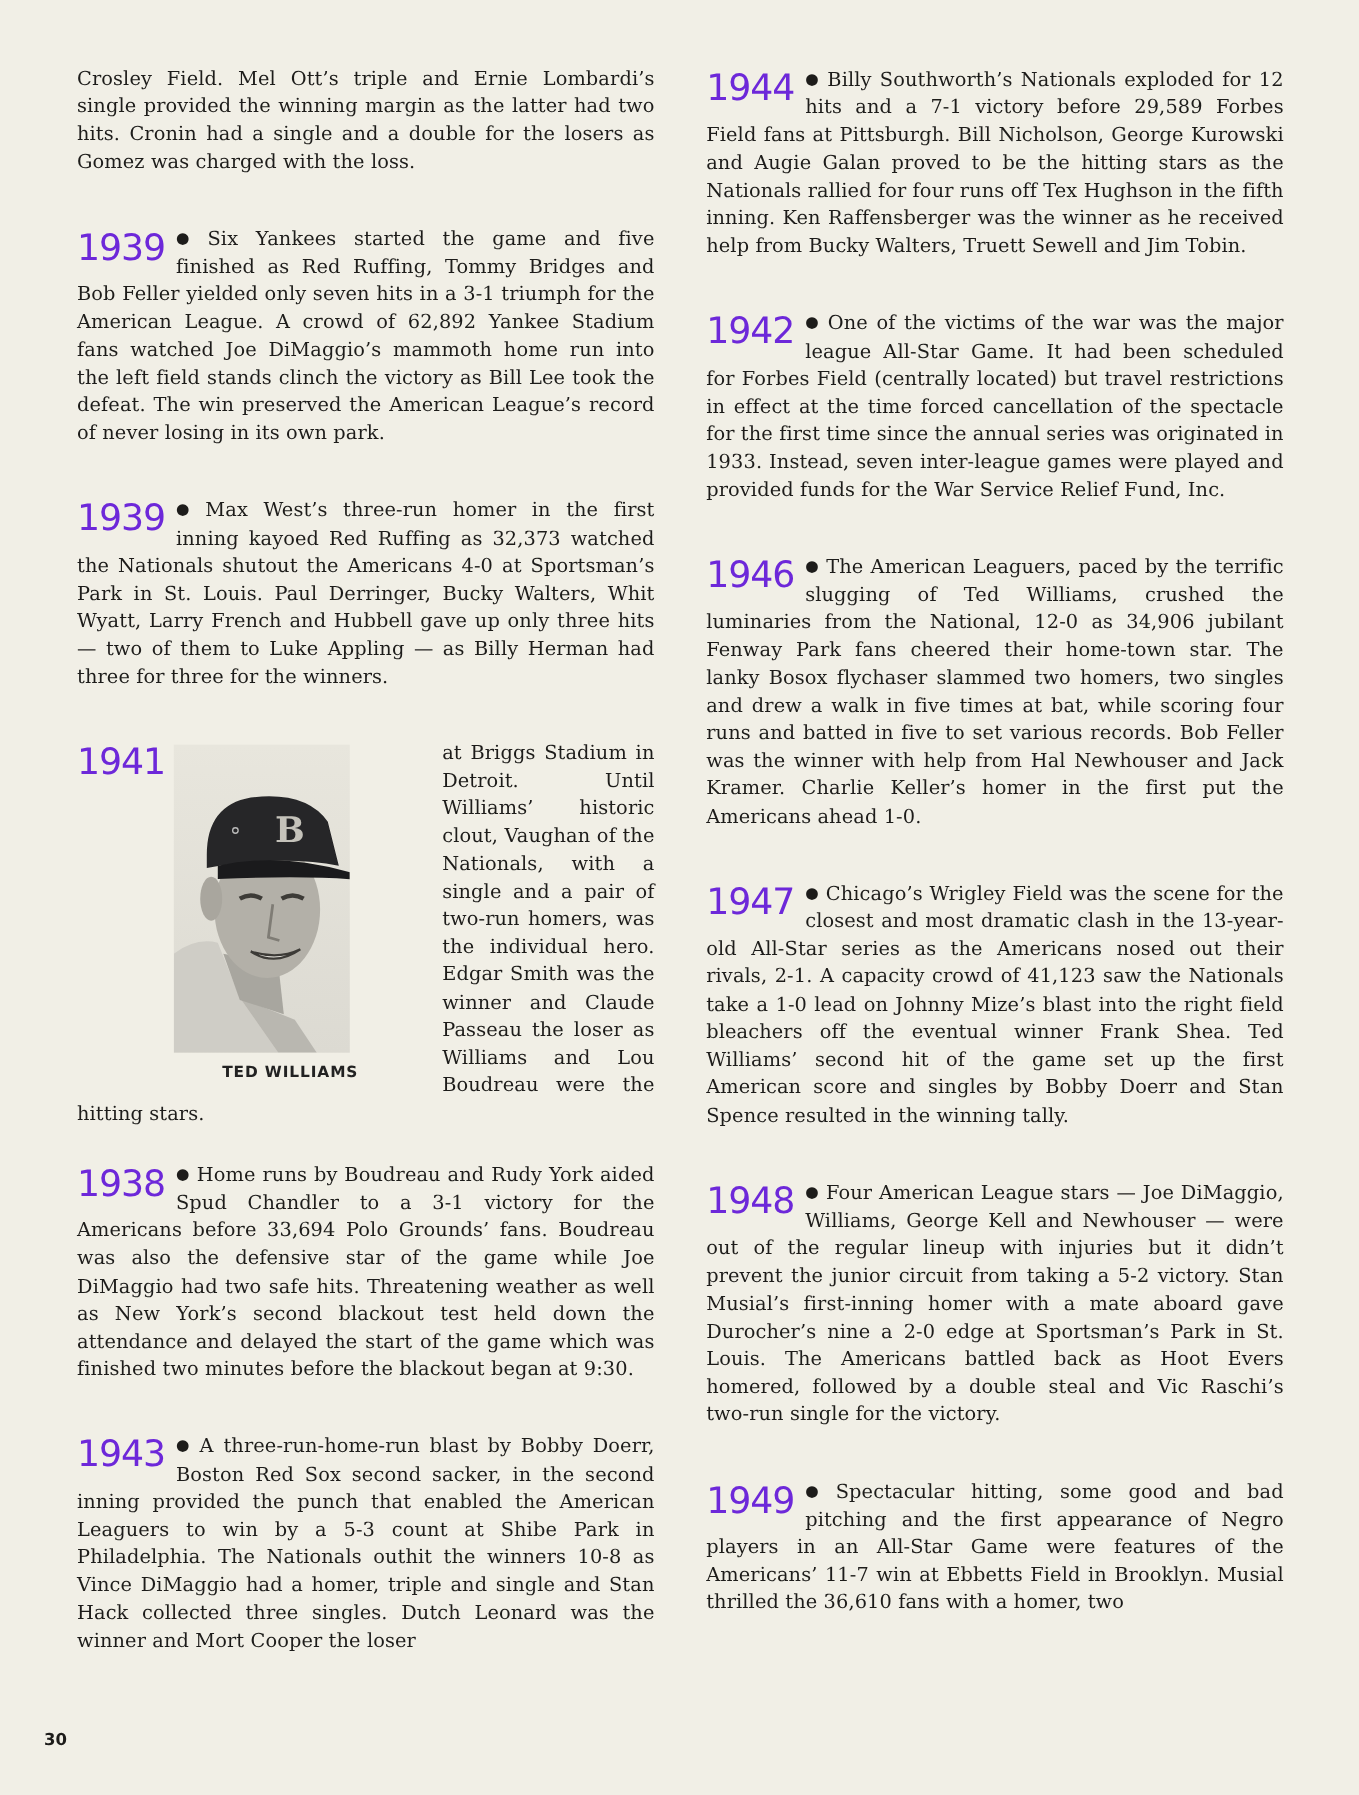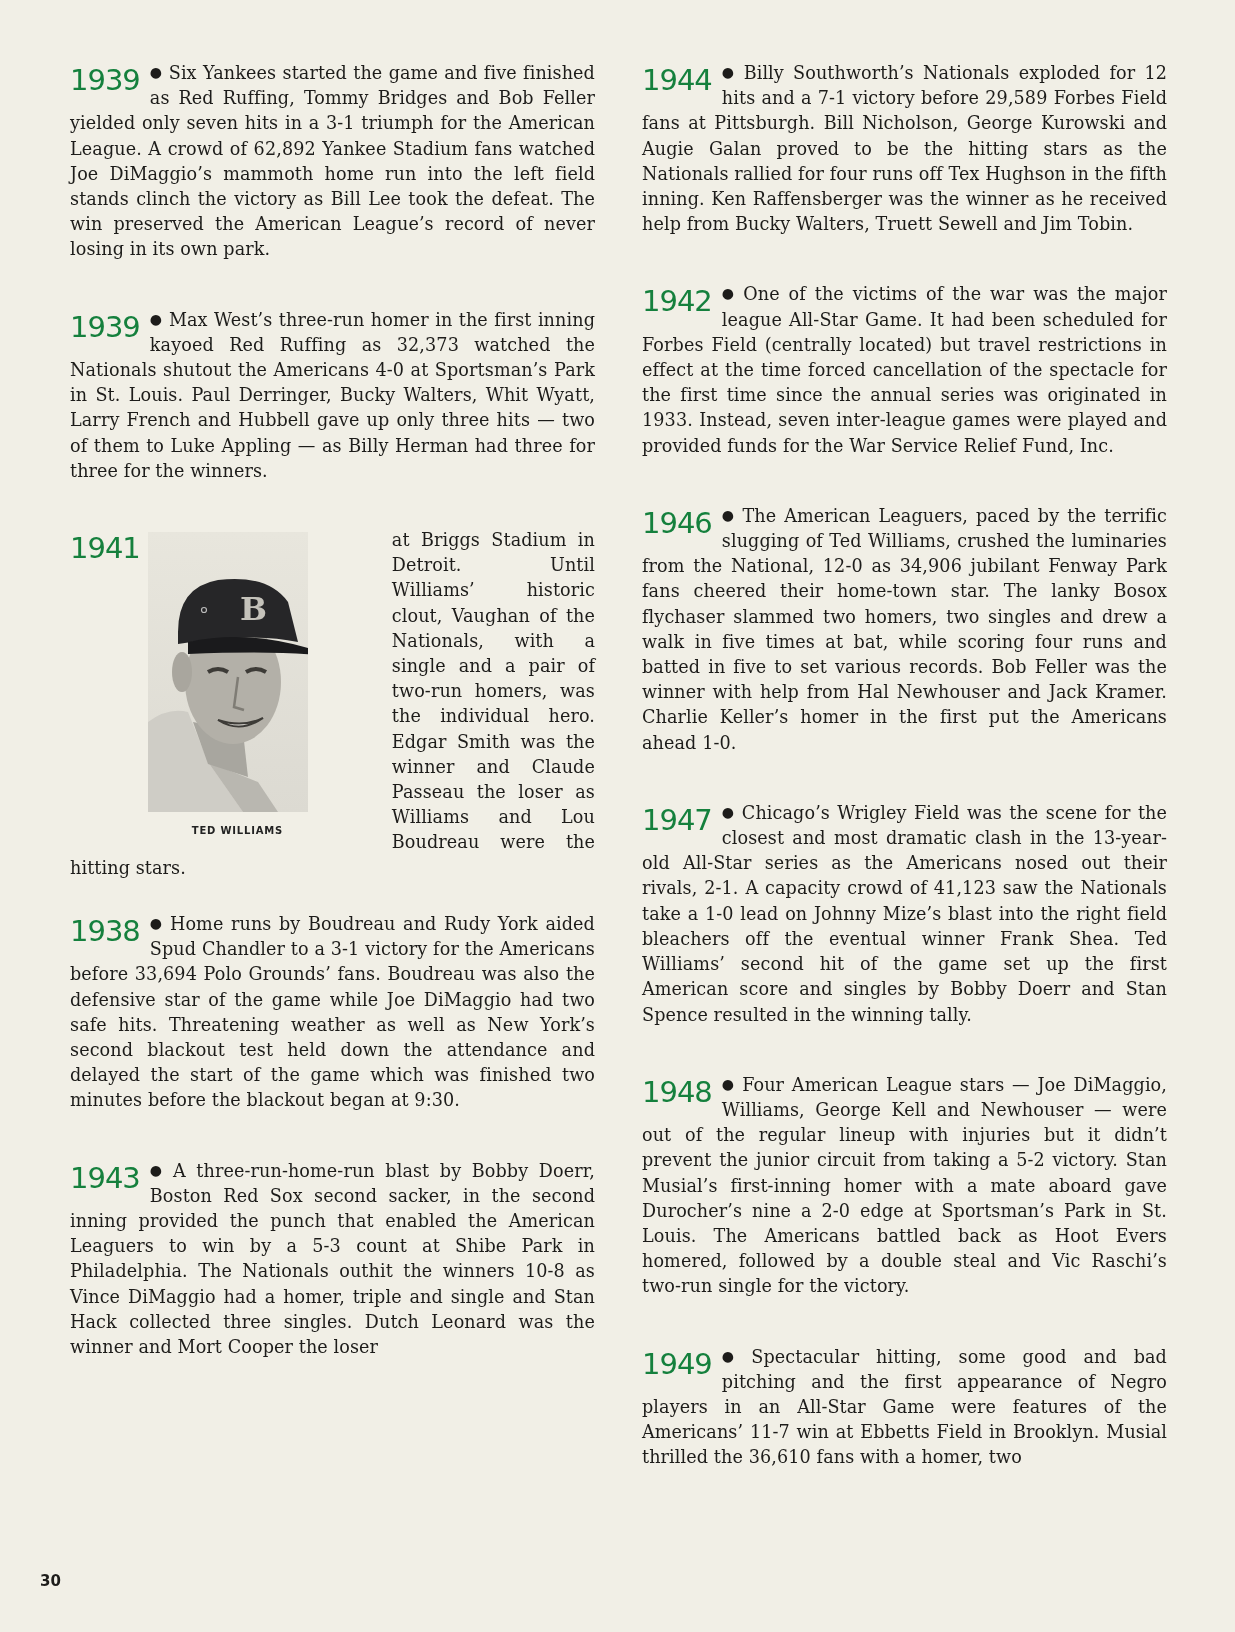--- a/index.html
+++ b/index.html
@@ -17,49 +17,50 @@
     letter-spacing: 0.1px;
   }
   .col-left { left: 70px; }
   .col-right { left: 642px; }
   .col p { margin: 0; }
   .entry { margin-top: 44px; }
   .entry:first-child { margin-top: 0; }
   .year {
     float: left;
     font-family: "DejaVu Sans", "Liberation Sans", sans-serif;
-    font-size: 29px; line-height: 30px; font-weight: 500;
+    font-size: 33px; line-height: 30px; font-weight: 500;
     letter-spacing: -1px;
     margin: 5px 10px 0 0;
-    color: #15803d;
+    color: #6d28d9;
   }
   .bullet { font-size: 14px; vertical-align: 2px; margin-right: 6px; }
   .photo-wrap {
     float: left; width: 232px; margin: 0 12px 0 -2px; padding-top: 4px;
   }
   .photo {
     width: 160px; height: 280px; position: relative; overflow: hidden;
     background: linear-gradient(180deg, #e8e6dd 0%, #dcdad2 100%);
   }
   .photo svg { display: block; }
   .caption {
     font-family: "DejaVu Sans", "Liberation Sans", sans-serif;
-    font-size: 10px; font-weight: bold; letter-spacing: 0.8px;
+    font-size: 14px; font-weight: bold; letter-spacing: 0.8px;
     margin: 6px 0 0 44px; color: #222;
   }
   .page-num {
     position: absolute; left: 40px; top: 1572px;
     font-family: "DejaVu Sans", "Liberation Sans", sans-serif;
     font-size: 15px; font-weight: bold;
   }
 </style>
 </head>
 <body>
 
 <div class="col col-left">
+  <p>Crosley Field. Mel Ott’s triple and Ernie Lombardi’s single provided the winning margin as the latter had two hits. Cronin had a single and a double for the losers as Gomez was charged with the loss.</p>
 
   <div class="entry">
     <span class="year">1939</span>
     <p><span class="bullet">●</span><span>Six Yankees started the game and five finished as Red Ruffing, Tommy Bridges and Bob Feller yielded only seven hits in a 3-1 triumph for the American League. A crowd of 62,892 Yankee Stadium fans watched Joe DiMaggio’s mammoth home run into the left field stands clinch the victory as Bill Lee took the defeat. The win preserved the American League’s record of never losing in its own park.</span></p>
   </div>
 
   <div class="entry">
     <span class="year">1939</span>
     <p><span class="bullet">●</span><span>Max West’s three-run homer in the first inning kayoed Red Ruffing as 32,373 watched the Nationals shutout the Americans 4-0 at Sports­man’s Park in St. Louis. Paul Derringer, Bucky Walters, Whit Wyatt, Larry French and Hubbell gave up only three hits — two of them to Luke Ap­pling — as Billy Herman had three for three for the winners.</span></p>
   </div>

